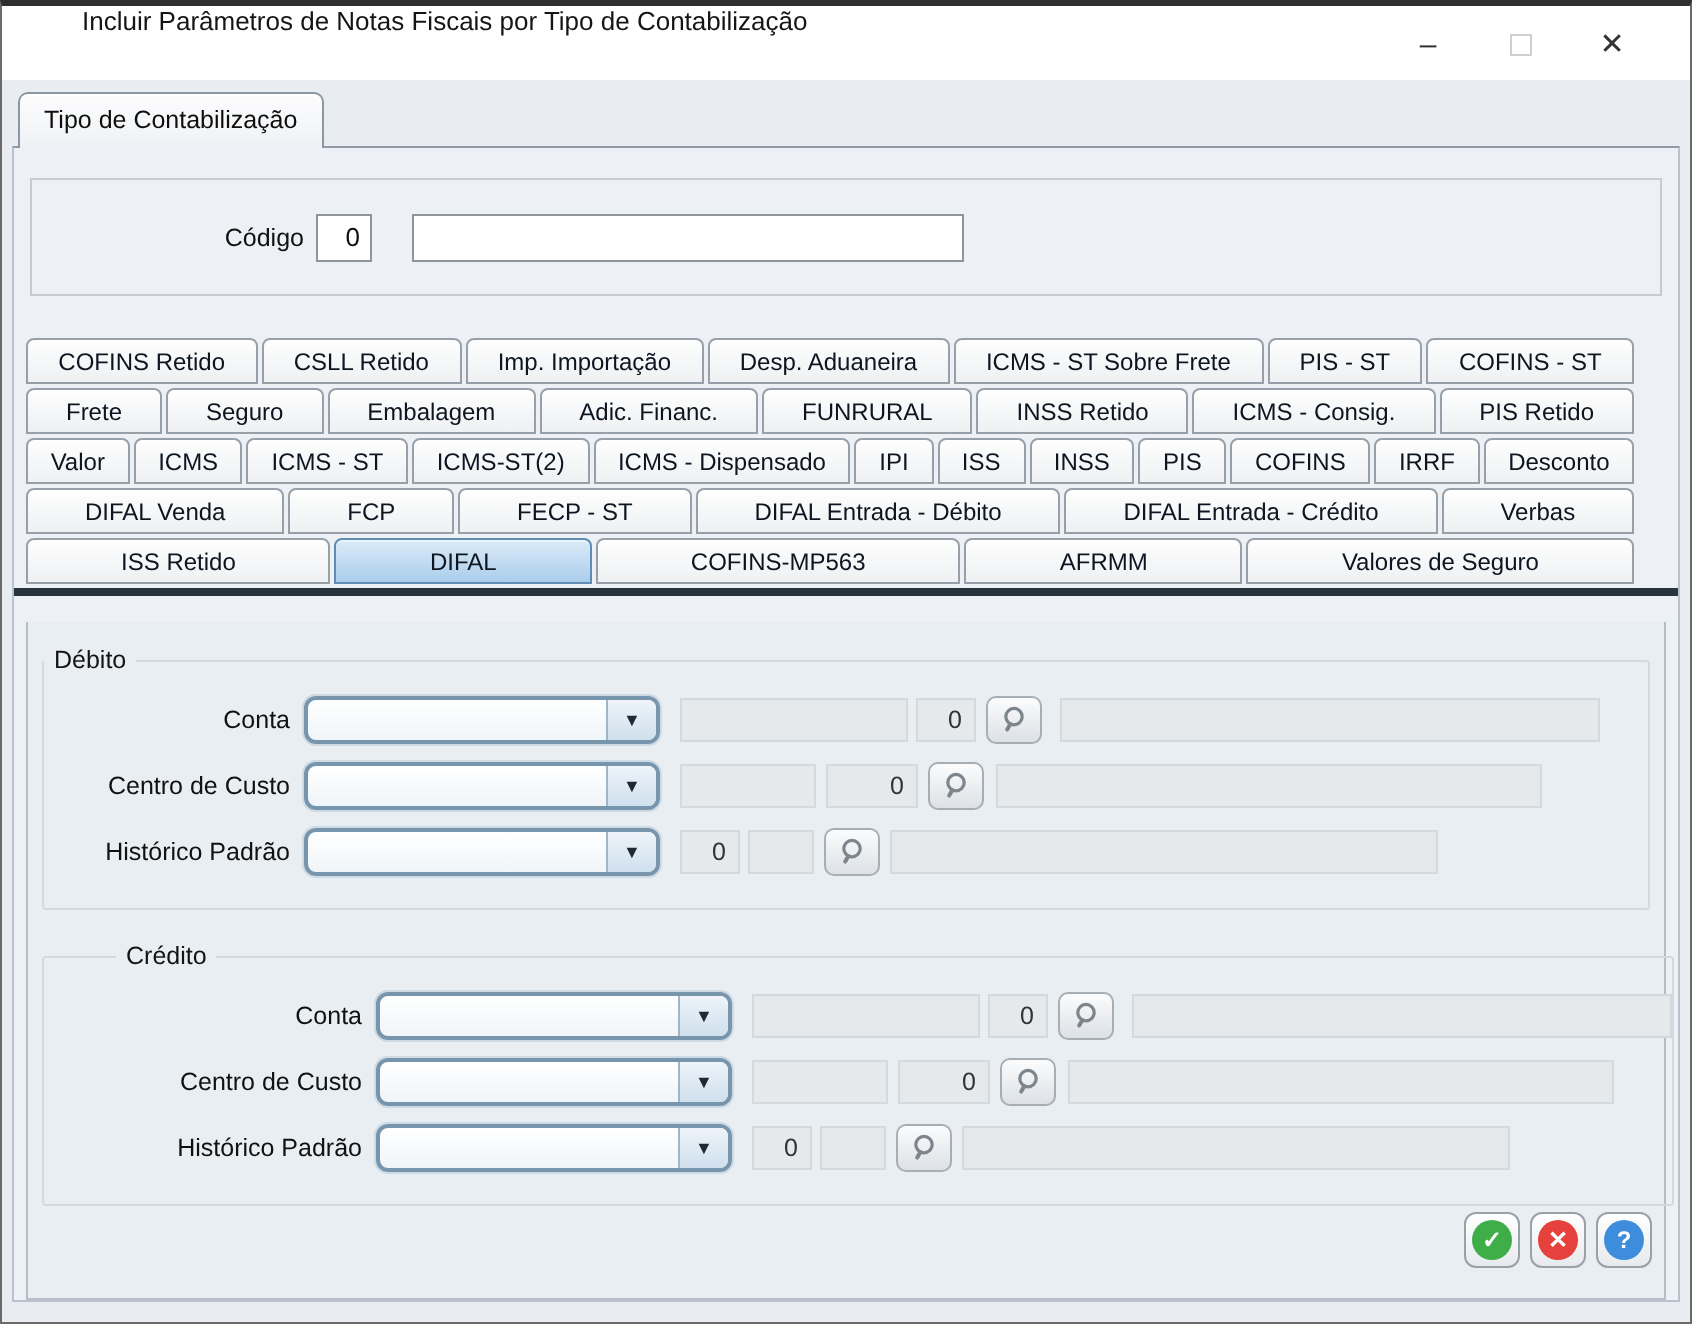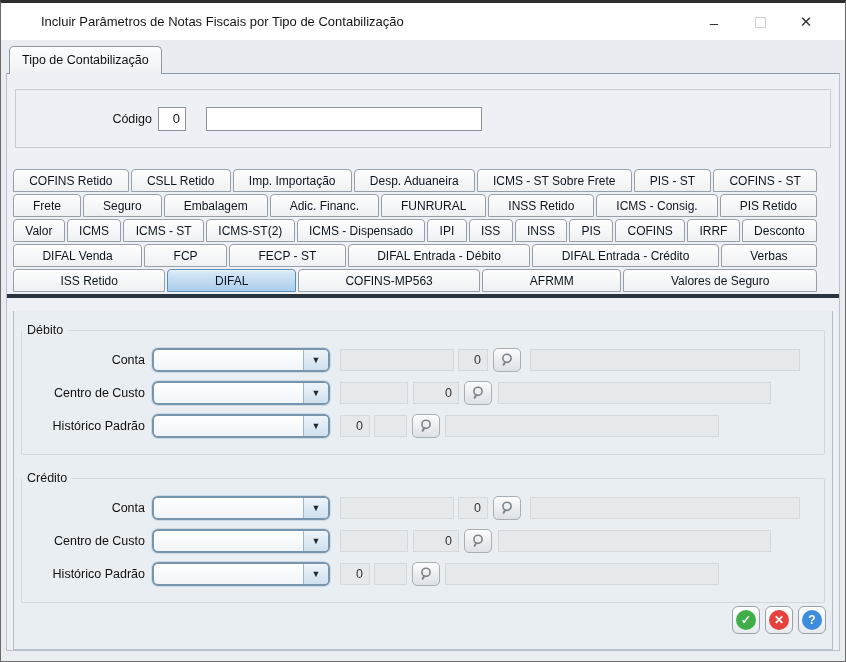--- a/index.html
+++ b/index.html
@@ -3,21 +3,21 @@
 <meta charset="utf-8">
 <style>
   * { box-sizing: border-box; margin: 0; padding: 0; }
   html,body { background:#d7d7d7; font-family:"Liberation Sans", sans-serif; }
   .window {
     position:relative; width:846px; height:662px; margin:0 auto;
     background:#e9edf1; border:1px solid #6a6a6a; border-top:3px solid #2f2f2f;
     overflow:hidden;
   }
   
-  .titlebar { height:37px; background:#ffffff; display:flex; align-items:center; }
+  .titlebar { height:37px; background:#ffffff; display:flex; }
   .title { padding-left:40px; font-size:13px; color:#151515; }
   .controls { position:absolute; top:6px; right:16px; display:flex; align-items:center; gap:0; }
   .ctrl { width:46px; height:26px; display:flex; align-items:center; justify-content:center;
           font-size:15px; color:#333; cursor:default; }
   .ctrl.max-box span { display:block; width:11px; height:11px; border:1px solid #cfcfcf; }
   
   .outer-tabbar { position:relative; height:33px;padding-left:44px; }
   .outer-tab {
     position:absolute; left:8px; top:6px; height:28px; padding:0 12px 2px 12px;
     display:flex; align-items:center; font-size:12.5px; color:#0f0f0f;
@@ -239,21 +239,21 @@
           <div class="lens-btn">
             <svg width="16" height="16" viewBox="0 0 16 16">
                 <circle cx="8" cy="6.3" r="4.1" fill="none" stroke="#7d858c" stroke-width="1.6"></circle>
                 <line x1="6.2" y1="10" x2="4.6" y2="12.8" stroke="#7d858c" stroke-width="2" stroke-linecap="round"></line>
               </svg>
           </div>
           <input class="dfield w274 ml5" value="" style="">
         </div>
       </fieldset>
 
-      <fieldset class="group" style="margin-top:16px;">
+      <fieldset class="group" style="margin-top:16px;padding-left:36px;">
         <legend>Crédito</legend>
 
         <div class="frow">
           <span class="flabel">Conta</span>
           <div class="combo">
             <span class="combo-value"></span>
             <span class="combo-arrow">▼</span>
           </div>
           <input class="dfield w114 ml10" value="" style="">
           <input class="dfield w30 num ml4" value="0" style="">

